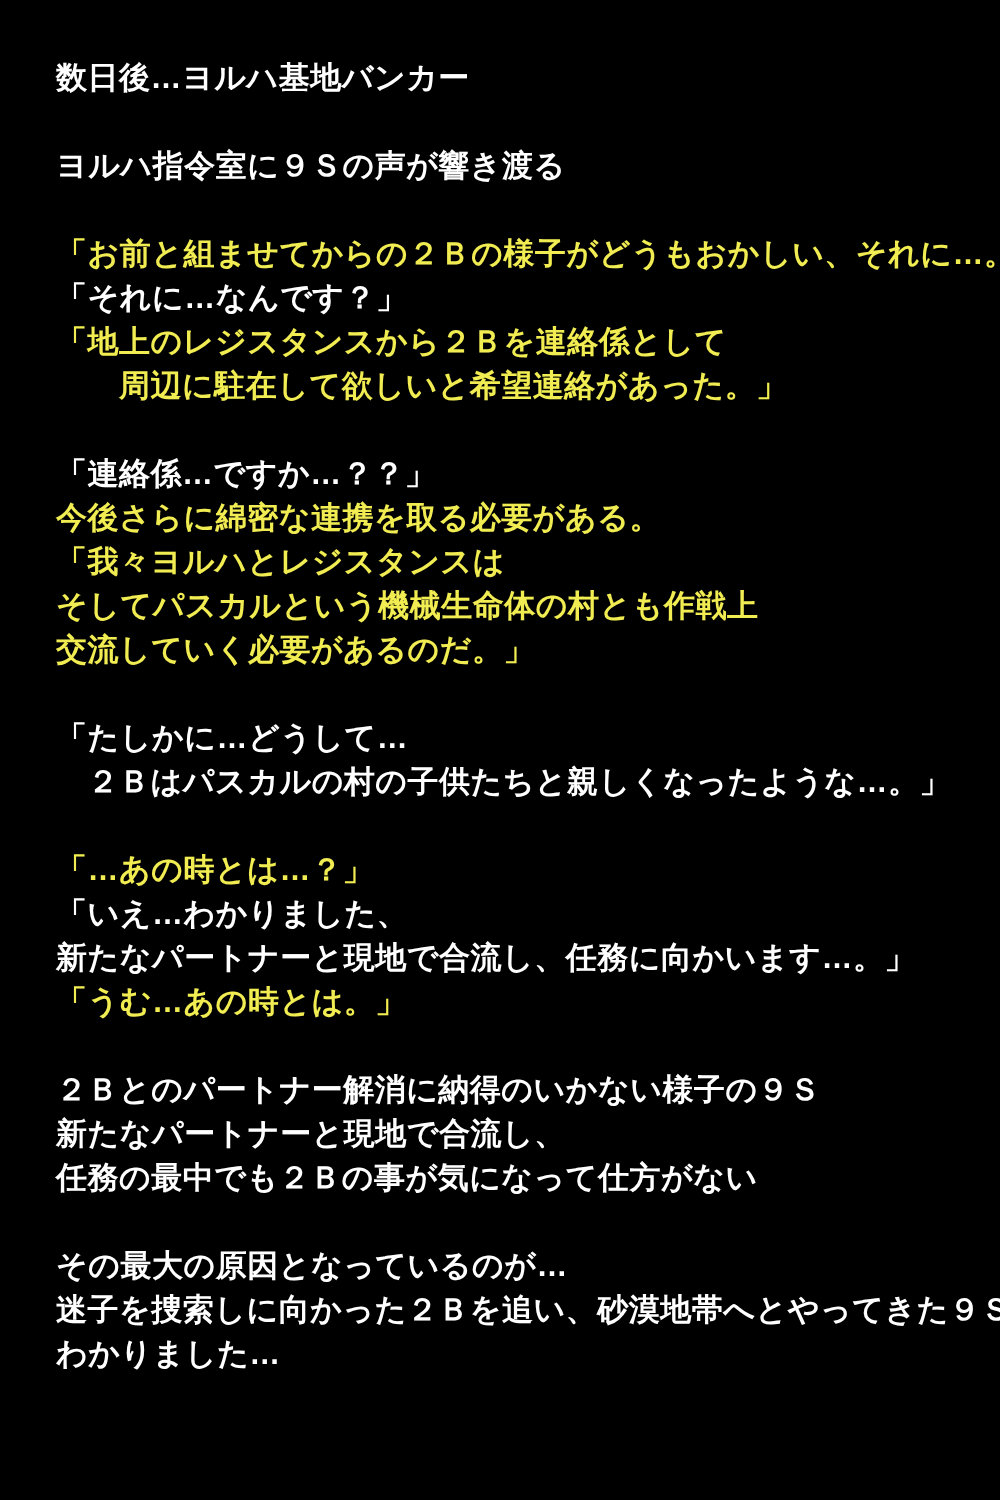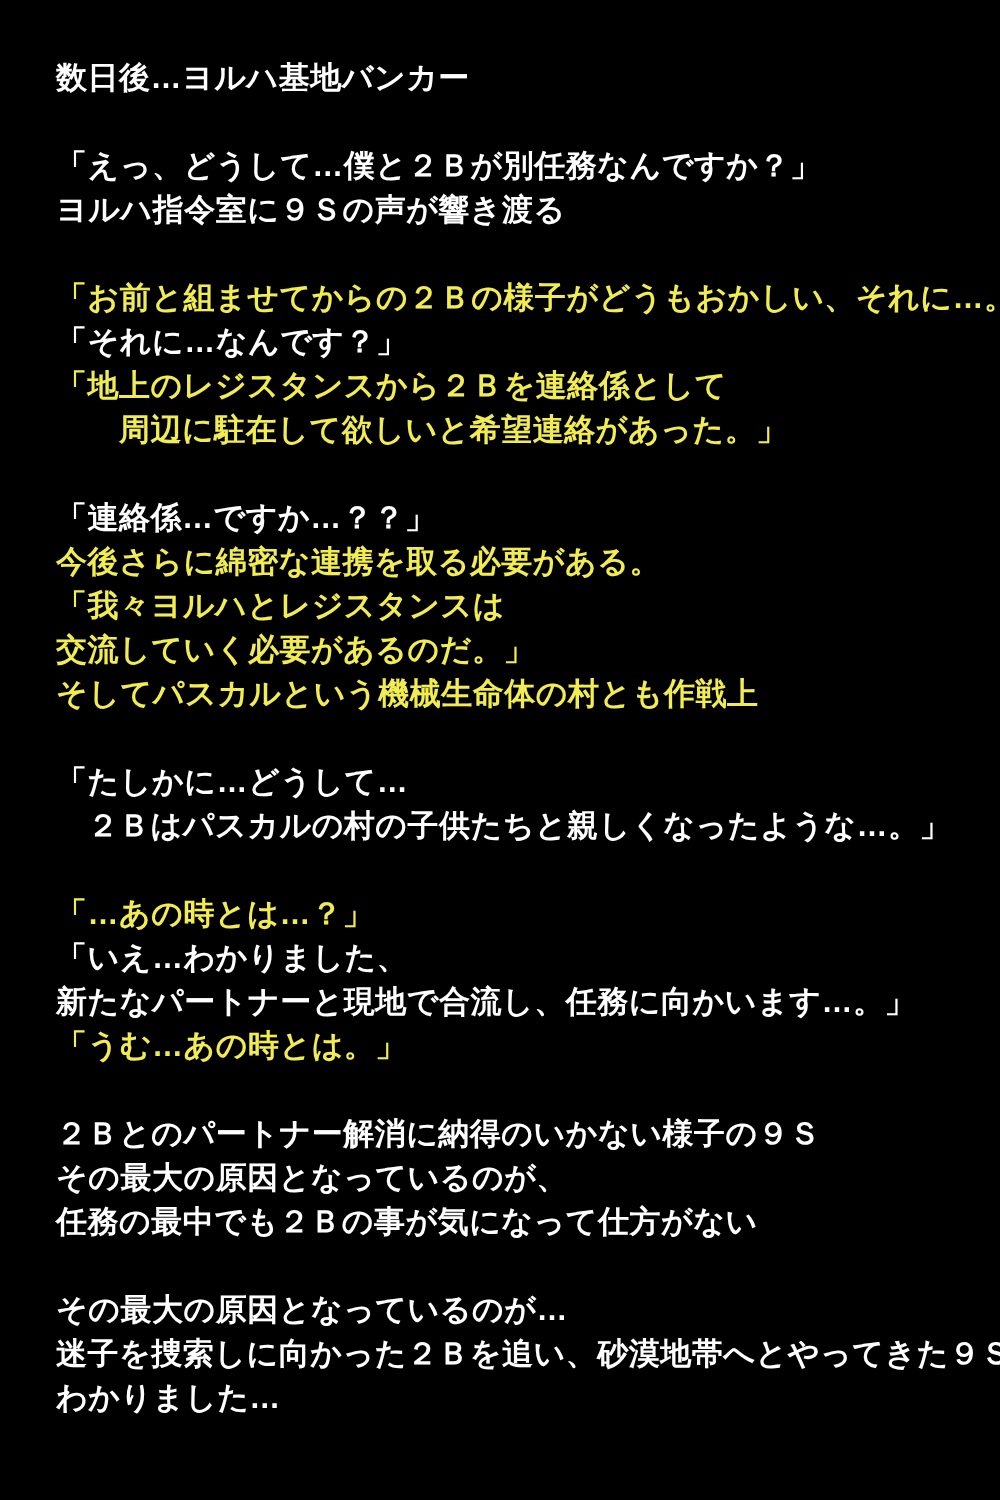--- a/index.html
+++ b/index.html
@@ -29,42 +29,41 @@
   }
   .white  { color: var(--text, #ffffff); }
   .yellow { color: var(--accent, #f0ec52); }
 </style>
 </head>
 <body>
 
 <div class="story">
     <div class="line white">数日後…ヨルハ基地バンカー</div>
     <div class="line white"></div>
-    <div class="line white">「えっ、どうして…僕と２Ｂが別任務なんですか？」</div>
     <div class="line white">ヨルハ指令室に９Ｓの声が響き渡る</div>
     <div class="line white"></div>
     <div class="line yellow">「お前と組ませてからの２Ｂの様子がどうもおかしい、それに…。」</div>
     <div class="line white">「それに…なんです？」</div>
     <div class="line yellow">「地上のレジスタンスから２Ｂを連絡係として</div>
     <div class="line yellow">　　周辺に駐在して欲しいと希望連絡があった。」</div>
     <div class="line white"></div>
     <div class="line white">「連絡係…ですか…？？」</div>
     <div class="line yellow">今後さらに綿密な連携を取る必要がある。</div>
     <div class="line yellow">「我々ヨルハとレジスタンスは</div>
+    <div class="line yellow">そしてパスカルという機械生命体の村とも作戦上</div>
     <div class="line yellow">交流していく必要があるのだ。」</div>
-    <div class="line yellow">そしてパスカルという機械生命体の村とも作戦上</div>
     <div class="line white"></div>
     <div class="line white">「たしかに…どうして…</div>
     <div class="line white">　２Ｂはパスカルの村の子供たちと親しくなったような…。」</div>
     <div class="line white"></div>
     <div class="line yellow">「…あの時とは…？」</div>
     <div class="line white">「いえ…わかりました、</div>
     <div class="line white">新たなパートナーと現地で合流し、任務に向かいます…。」</div>
     <div class="line yellow">「うむ…あの時とは。」</div>
     <div class="line white"></div>
     <div class="line white">２Ｂとのパートナー解消に納得のいかない様子の９Ｓ</div>
-    <div class="line white">その最大の原因となっているのが、</div>
+    <div class="line white">新たなパートナーと現地で合流し、</div>
     <div class="line white">任務の最中でも２Ｂの事が気になって仕方がない</div>
     <div class="line white"></div>
     <div class="line white">その最大の原因となっているのが…</div>
     <div class="line white">迷子を捜索しに向かった２Ｂを追い、砂漠地帯へとやってきた９Ｓ…</div>
     <div class="line white">わかりました…</div>
   </div>
 
 </body></html>

